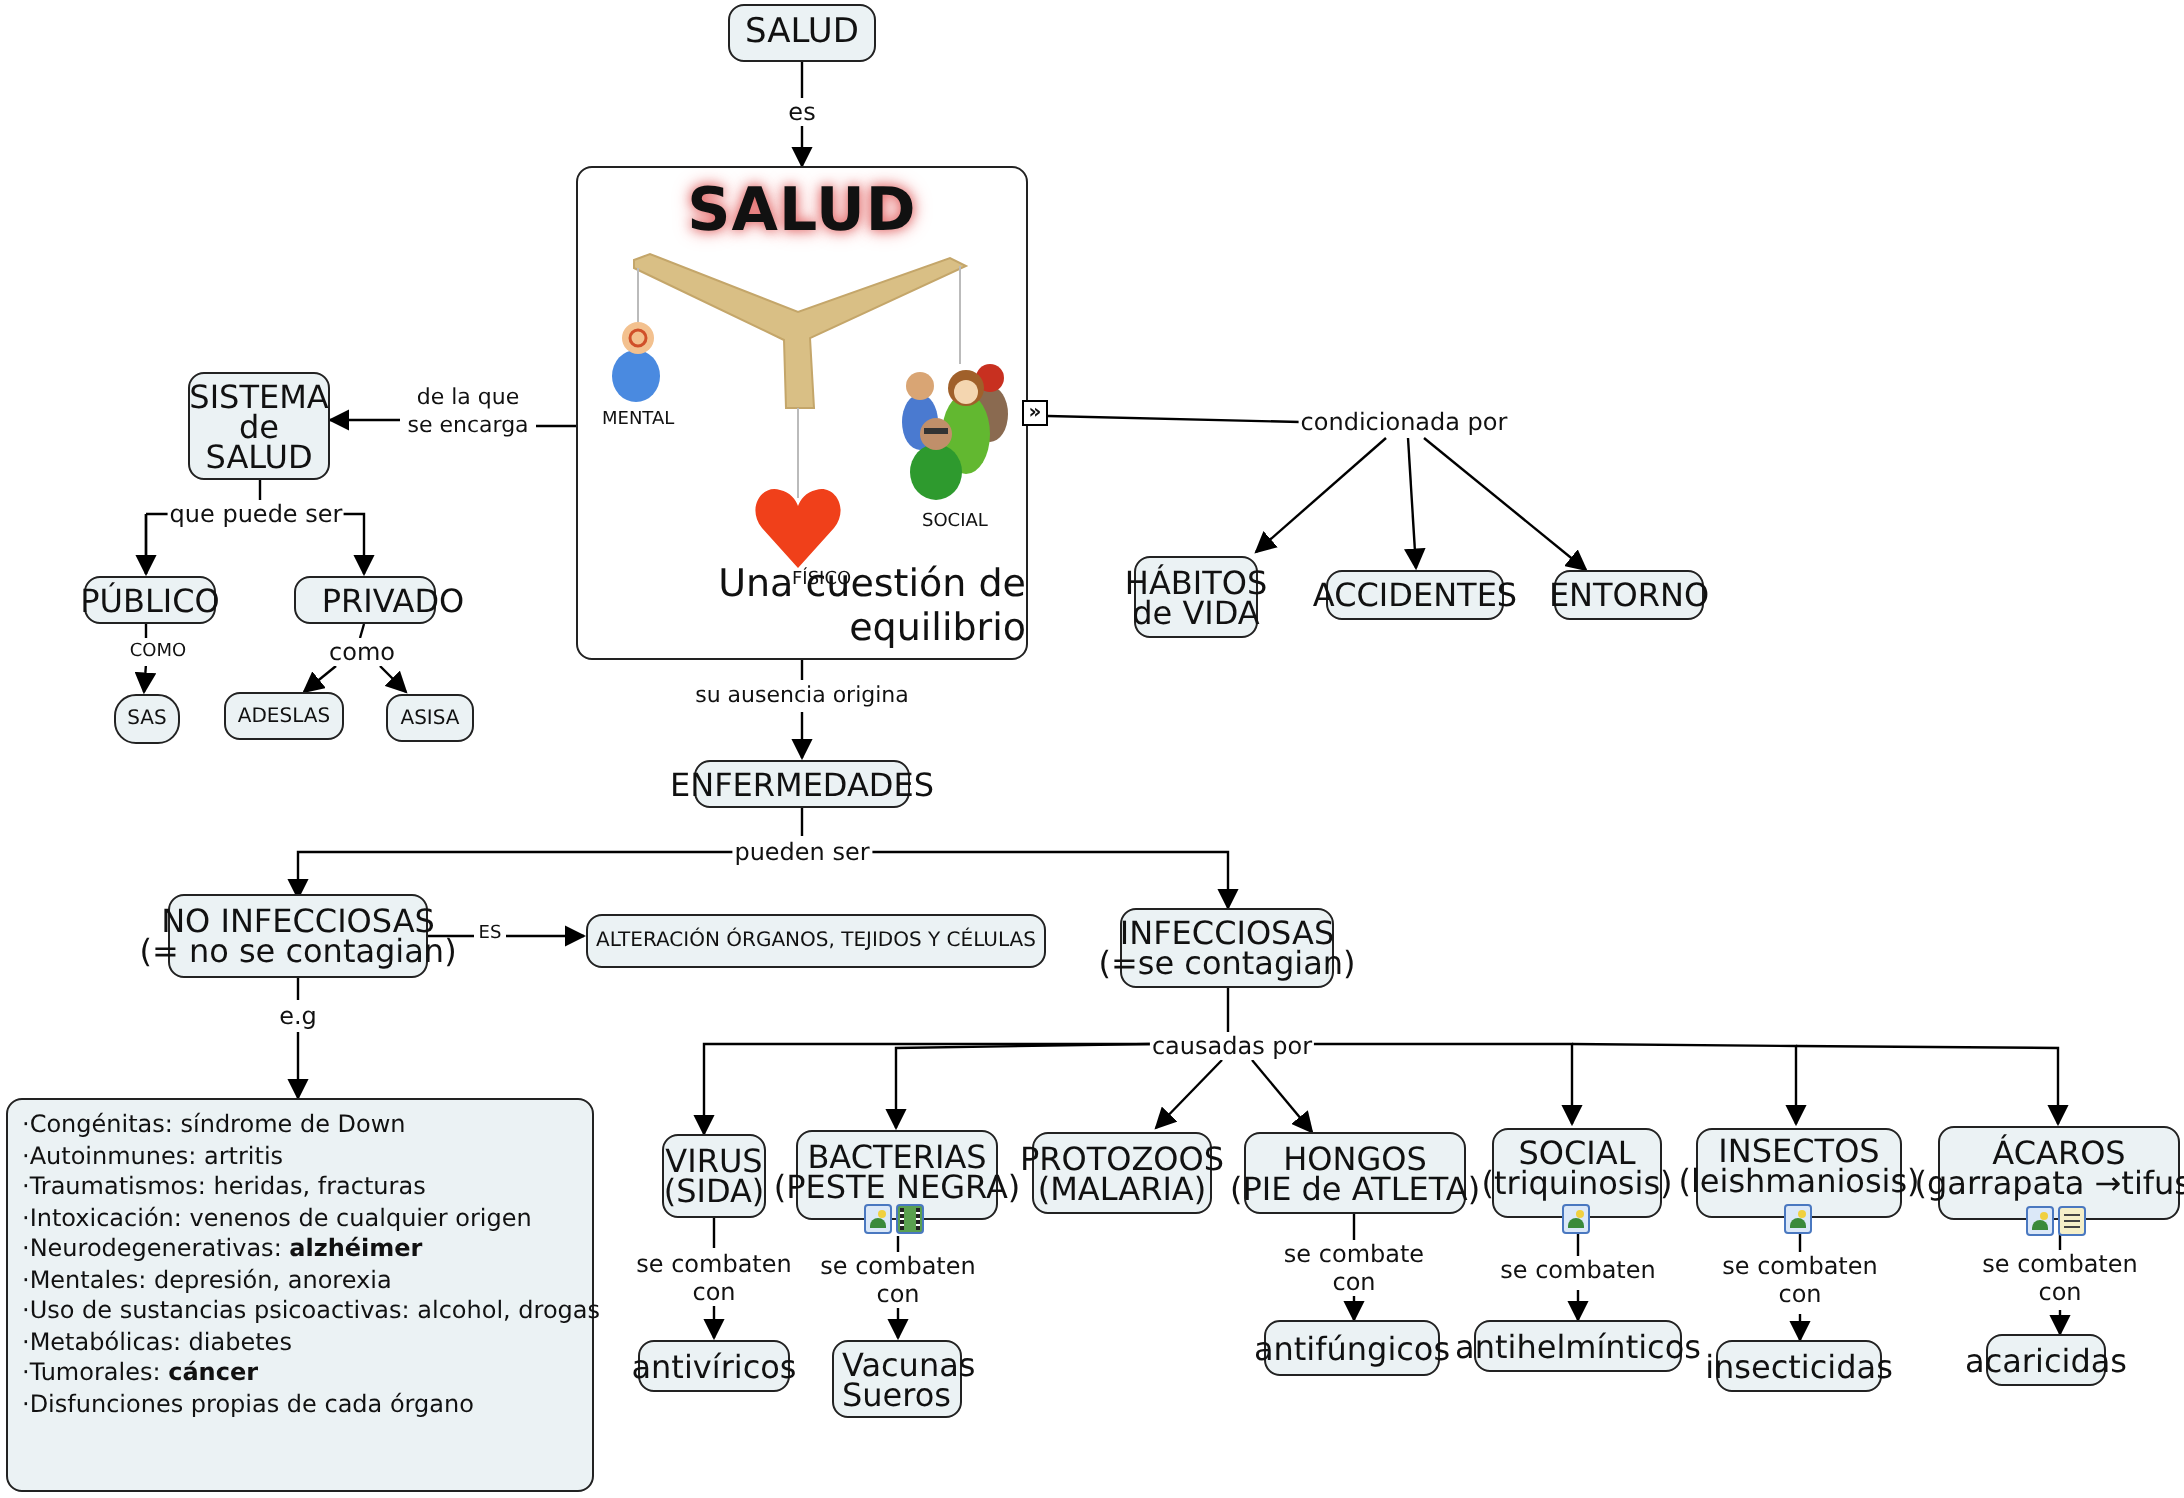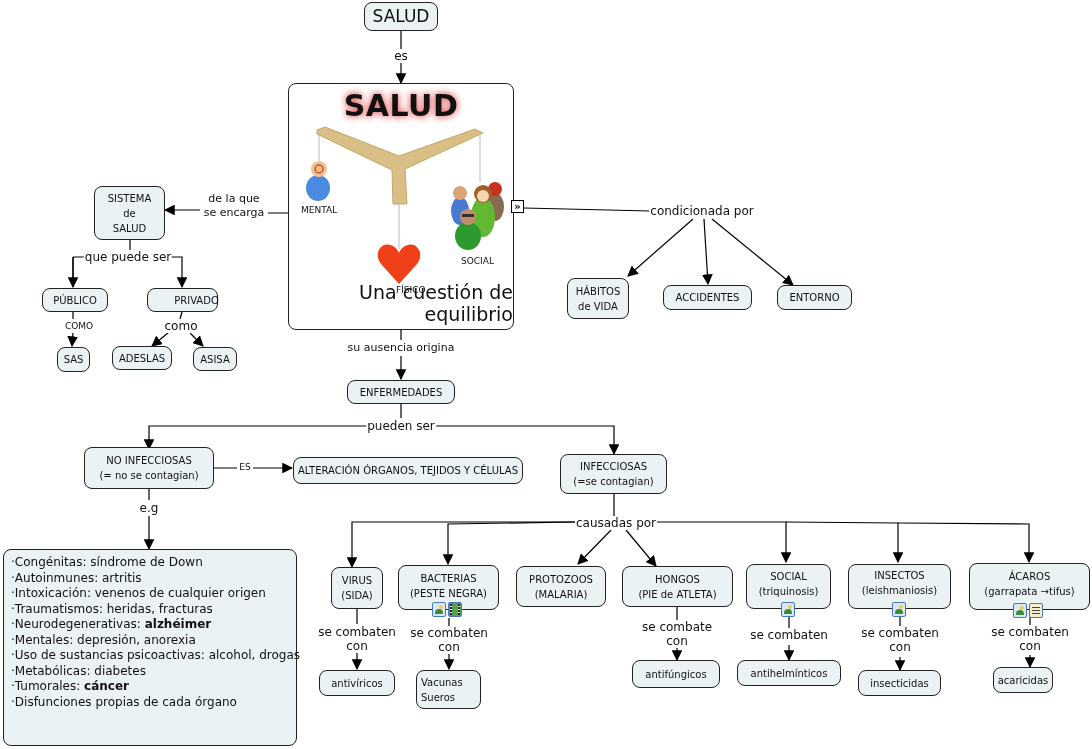--- a/index.html
+++ b/index.html
@@ -2,21 +2,21 @@
 <html><head>
 <meta charset="utf-8">
 <style>
   html, body { margin:0; padding:0; background:#ffffff; }
   body { width:1092px; height:749px; position:relative; overflow:hidden;
          font-family:"DejaVu Sans", sans-serif; color:#111; }
   #links { position:absolute; left:0; top:0; width:1092px; height:749px; }
   .node { position:absolute; box-sizing:border-box; background:#ebf2f4;
           border:1px solid #222; border-radius:8px; display:flex; flex-direction:column;
           align-items:center; justify-content:center; text-align:center;
-          font-size:10px; line-height:15px; padding:2px 4px; }
+          font-size:16px; line-height:15px; padding:2px 4px; }
   .node.small { font-size:10px; }
   .lbl { position:absolute; background:#fff; font-size:12px; line-height:14px;
          text-align:center; white-space:nowrap; transform:translate(-50%,-50%); padding:0 1px; }
   .lbl.tiny { font-size:9px; }
   .lbl.med { font-size:11px; }
   .big { position:absolute; left:288px; top:83px; width:226px; height:247px;
          box-sizing:border-box; border:1px solid #222; border-radius:8px; background:#fff; }
   .big-title { position:absolute; left:0; right:0; top:4px; text-align:center;
                font-size:30px; font-weight:bold; letter-spacing:0.5px;
                text-shadow:0 0 6px #e06060, 0 0 10px #f0a0a0; }
@@ -149,21 +149,21 @@
 </div>
 <div class="lbl" style="left:128px;top:257px;">que puede ser</div>
 <div class="node" style="left:42px;top:288px;width:66px;height:24px;">
   <span>PÚBLICO</span>
 </div>
 <div class="node" style="left:147px;top:288px;width:71px;height:24px;padding-left:32px;">
   <span>PRIVADO</span>
 </div>
 <div class="lbl tiny" style="left:79px;top:326px;">COMO</div>
 <div class="lbl" style="left:181px;top:326px;">como</div>
-<div class="node small" style="left:57px;top:347px;width:33px;height:25px;">
+<div class="node small" style="left:57px;top:347px;width:33px;height:25px;border-radius:11px;">
   <span>SAS</span>
 </div>
 <div class="node small" style="left:112px;top:346px;width:60px;height:24px;">
   <span>ADESLAS</span>
 </div>
 <div class="node small" style="left:193px;top:347px;width:44px;height:24px;">
   <span>ASISA</span>
 </div>
 
 <div class="lbl" style="left:702px;top:211px;">condicionada por</div>
@@ -190,22 +190,22 @@
 </div>
 <div class="lbl tiny" style="left:245px;top:467px;">ES</div>
 <div class="node small" style="left:293px;top:457px;width:230px;height:27px;">
   <span>ALTERACIÓN ÓRGANOS, TEJIDOS Y CÉLULAS</span>
 </div>
 <div class="lbl" style="left:149px;top:508px;">e.g</div>
 
 <div class="list-node">
   <div><span>·Congénitas: síndrome de Down</span></div>
   <div><span>·Autoinmunes: artritis</span></div>
+  <div><span>·Traumatismos: heridas, fracturas</span></div>
   <div><span>·Intoxicación: venenos de cualquier origen</span></div>
-  <div><span>·Traumatismos: heridas, fracturas</span></div>
   <div><span>·Neurodegenerativas: </span><b>alzhéimer</b></div>
   <div><span>·Mentales: depresión, anorexia</span></div>
   <div><span>·Uso de sustancias psicoactivas: alcohol, drogas</span></div>
   <div><span>·Metabólicas: diabetes</span></div>
   <div><span>·Tumorales: </span><b>cáncer</b></div>
   <div><span>·Disfunciones propias de cada órgano</span></div>
 </div>
 
 <div class="node" style="left:560px;top:454px;width:107px;height:40px;">
   <span style="white-space:pre;">INFECCIOSAS

